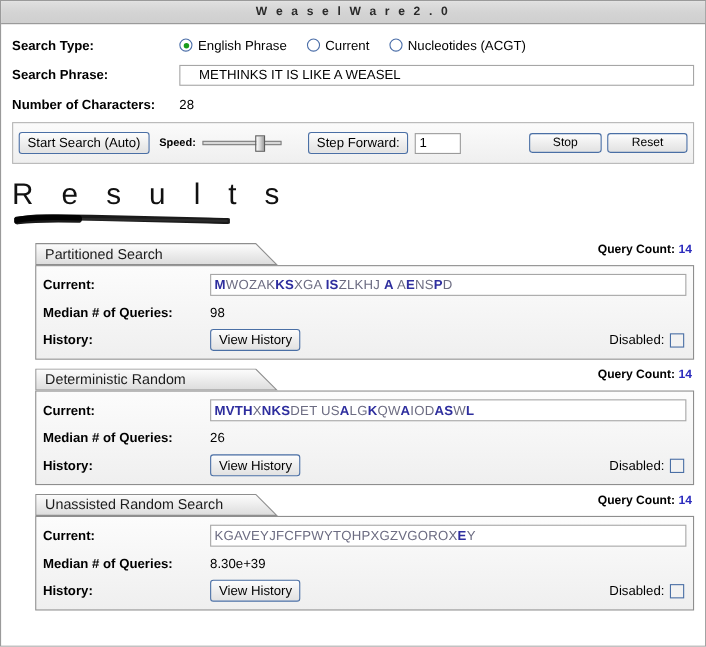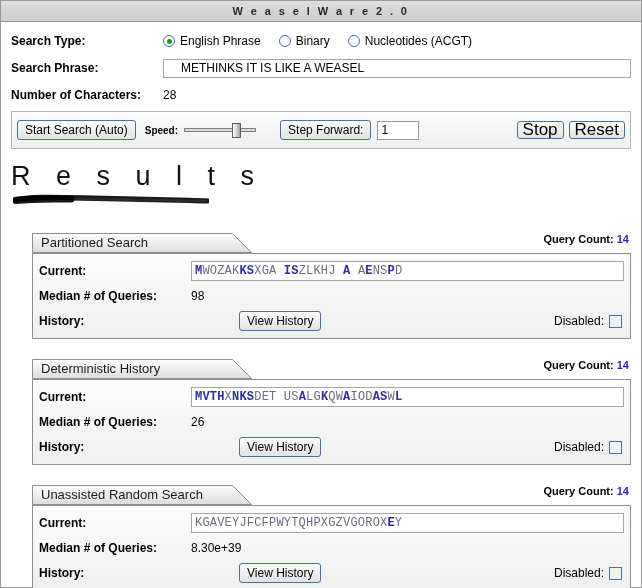--- a/index.html
+++ b/index.html
@@ -128,22 +128,22 @@
     color: #000;
     background: linear-gradient(to bottom, #fdfdfd 0%, #ededed 55%, #e2e2e2 100%);
     border: 1px solid #4a6fa5;
     border-radius: 3px;
     padding: 2px 7px;
     cursor: default;
     line-height: 14px;
     white-space: nowrap;
   }
   .btn.small {
-    padding: 1px 5px;
-    font-size: 17px;
+    padding: 1px 21px;
+    font-size: 11px;
   }
   .speed-label {
     font-weight: bold;
     font-size: 10px;
     margin: 0 6px 0 9px;
   }
   .slider {
     position: relative;
     width: 72px;
     height: 16px;
@@ -199,21 +199,21 @@
   .brush {
     position: absolute;
     left: 2px;
     top: 33px;
     width: 196px;
     height: 11px;
   }
 
   
   .panel {
-    margin: 20px 10px 0 10px;
+    margin: 8px 10px 0 10px;
     position: relative;
     padding-left: 21px;
   }
   .panel-tabrow {
     position: relative;
     height: 20px;
   }
   .tab-svg {
     position: absolute;
     left: 0;
@@ -245,35 +245,35 @@
     border-top: 1px solid #8e8e8e;
     background: linear-gradient(to bottom, #fcfcfc 0%, #efefef 100%);
     padding: 5px 6px 6px 6px;
   }
   .panel-row {
     display: flex;
     align-items: center;
     min-height: 23px;
     margin-bottom: 2px;
   }
-  .panel-row:last-child { margin-bottom: 0; gap: 48px; }
+  .panel-row:last-child { margin-bottom: 0; }
   .panel-label {
     width: 152px;
     flex: 0 0 152px;
     font-size: 12px;
     font-weight: bold;
     color: #000;
   }
   .current-field {
     flex: 1;
     height: 20px;
     line-height: 18px;
     border: 1px solid #a6a6a6;
     background: #ffffff;
-    font-family: Liberation Mono, monospace;
+    font-family: Liberation Sans, sans-serif;
     font-size: 12px;
     padding: 0 3px;
     box-sizing: border-box;
     color: #6c6c82;
     letter-spacing: 0.2px;
     white-space: nowrap;
     overflow: hidden;
   }
   .current-field b {
     color: #2e2e9e;
@@ -309,21 +309,21 @@
 
     <div class="form-row">
       <div class="form-label">Search Type:</div>
       <div class="radio-group">
         <div class="radio-item">
           <span class="radio-dot checked"></span>
           <span class="radio-label">English Phrase</span>
         </div>
         <div class="radio-item">
           <span class="radio-dot"></span>
-          <span class="radio-label">Binary</span>
+          <span class="radio-label">Current</span>
         </div>
         <div class="radio-item">
           <span class="radio-dot"></span>
           <span class="radio-label">Nucleotides (ACGT)</span>
         </div>
       </div>
     </div>
 
     <div class="form-row">
       <div class="form-label">Search Phrase:</div>
@@ -400,21 +400,21 @@
         <div class="panel-tabrow">
           <svg class="tab-svg" width="240" height="20" viewBox="0 0 240 20">
             <defs>
               <linearGradient id="tg1" x1="0" y1="0" x2="0" y2="1">
                 <stop offset="0%" stop-color="#fdfdfd"></stop>
                 <stop offset="100%" stop-color="#dcdcdc"></stop>
               </linearGradient>
             </defs>
             <path d="M0.5,0.5 L200.5,0.5 L219.5,19.5 L0.5,19.5 Z" fill="url(#tg1)" stroke="#8e8e8e" stroke-width="1"></path>
           </svg>
-          <div class="tab-label">Deterministic History</div>
+          <div class="tab-label">Deterministic Random</div>
           <div class="query-count"><span>Query Count:</span> <span class="qval">14</span></div>
         </div>
         <div class="panel-body">
           <div class="panel-row">
             <div class="panel-label">Current:</div>
             <div class="current-field"><b>MVTH</b>X<b>NKS</b>DET US<b>A</b>LG<b>K</b>QW<b>A</b>IOD<b>AS</b>W<b>L</b></div>
           </div>
           <div class="panel-row">
             <div class="panel-label">Median # of Queries:</div>
             <div class="static-value">26</div>

